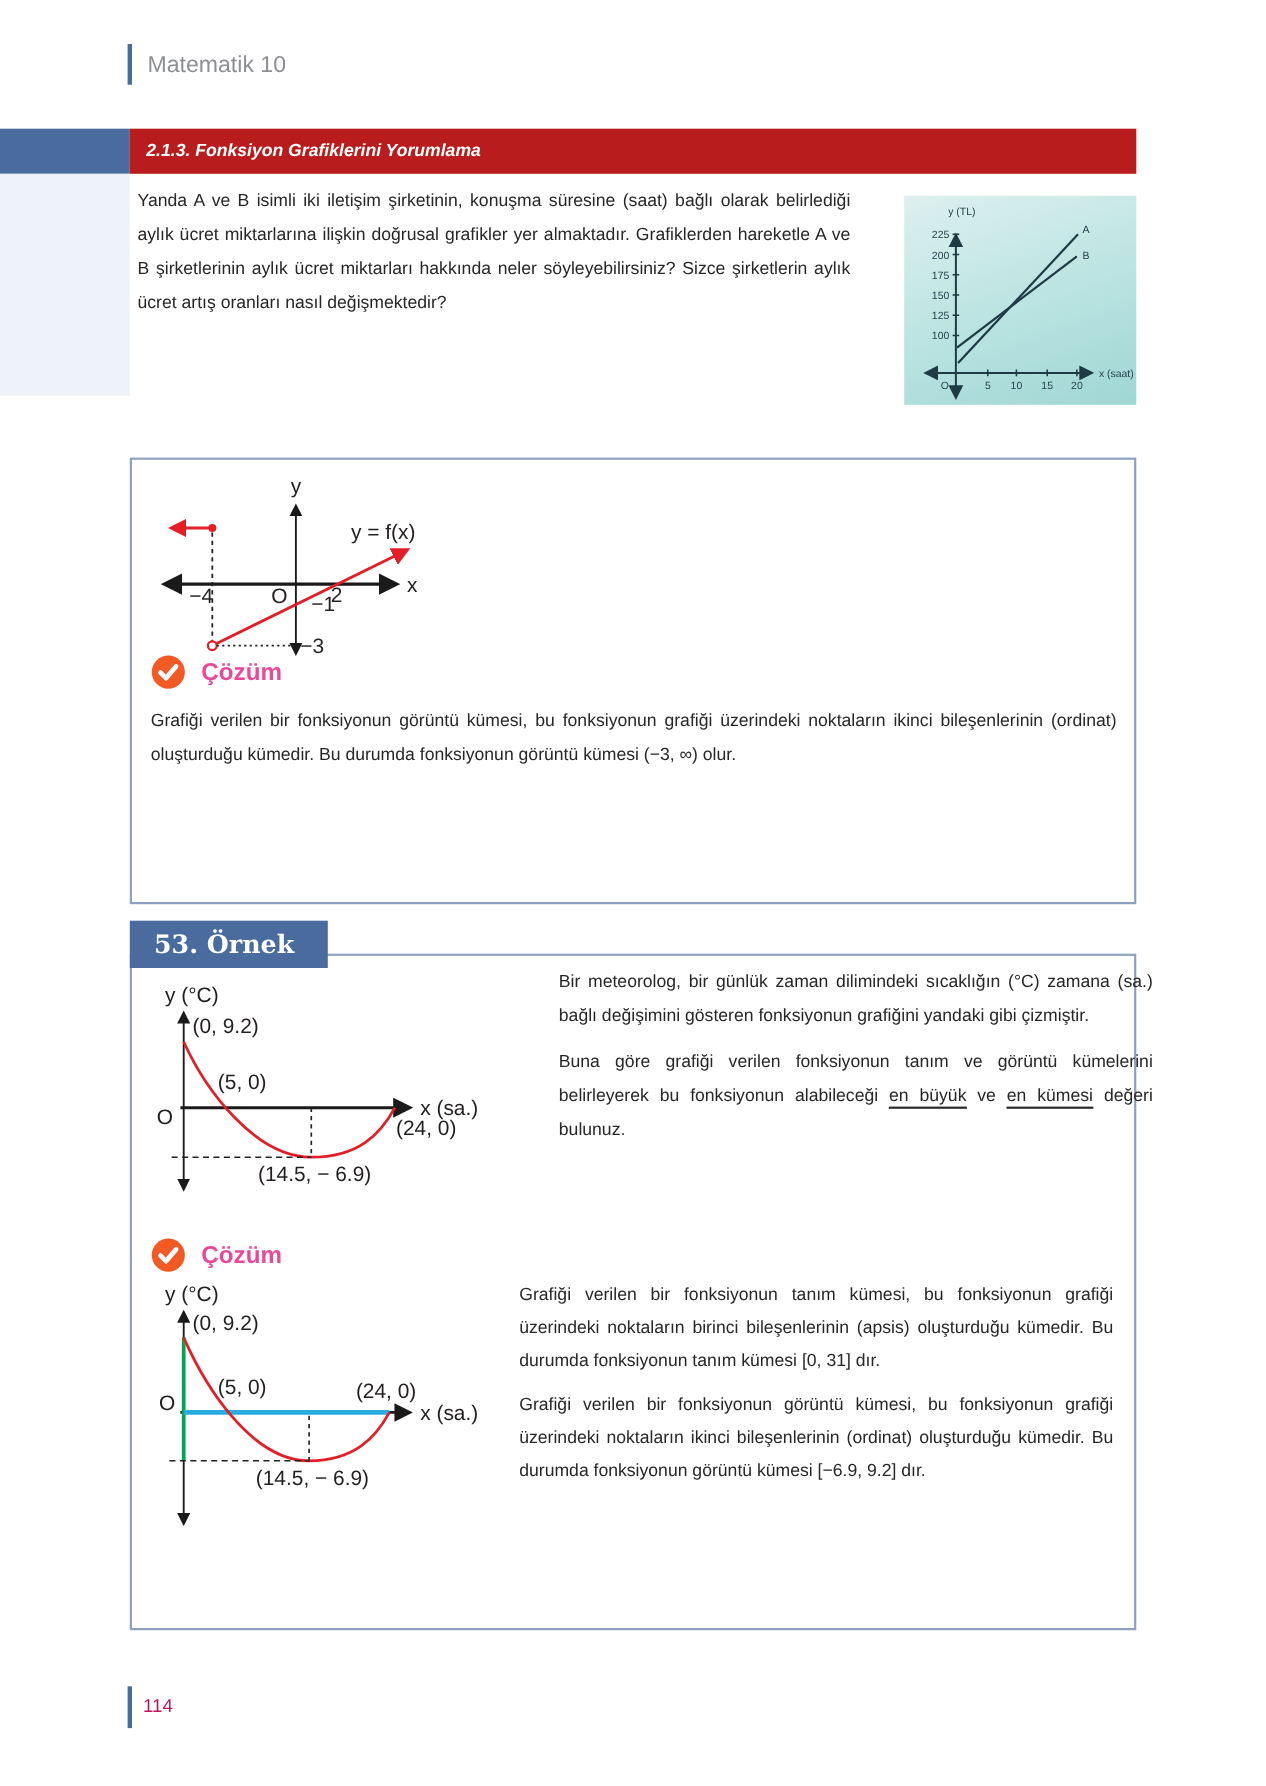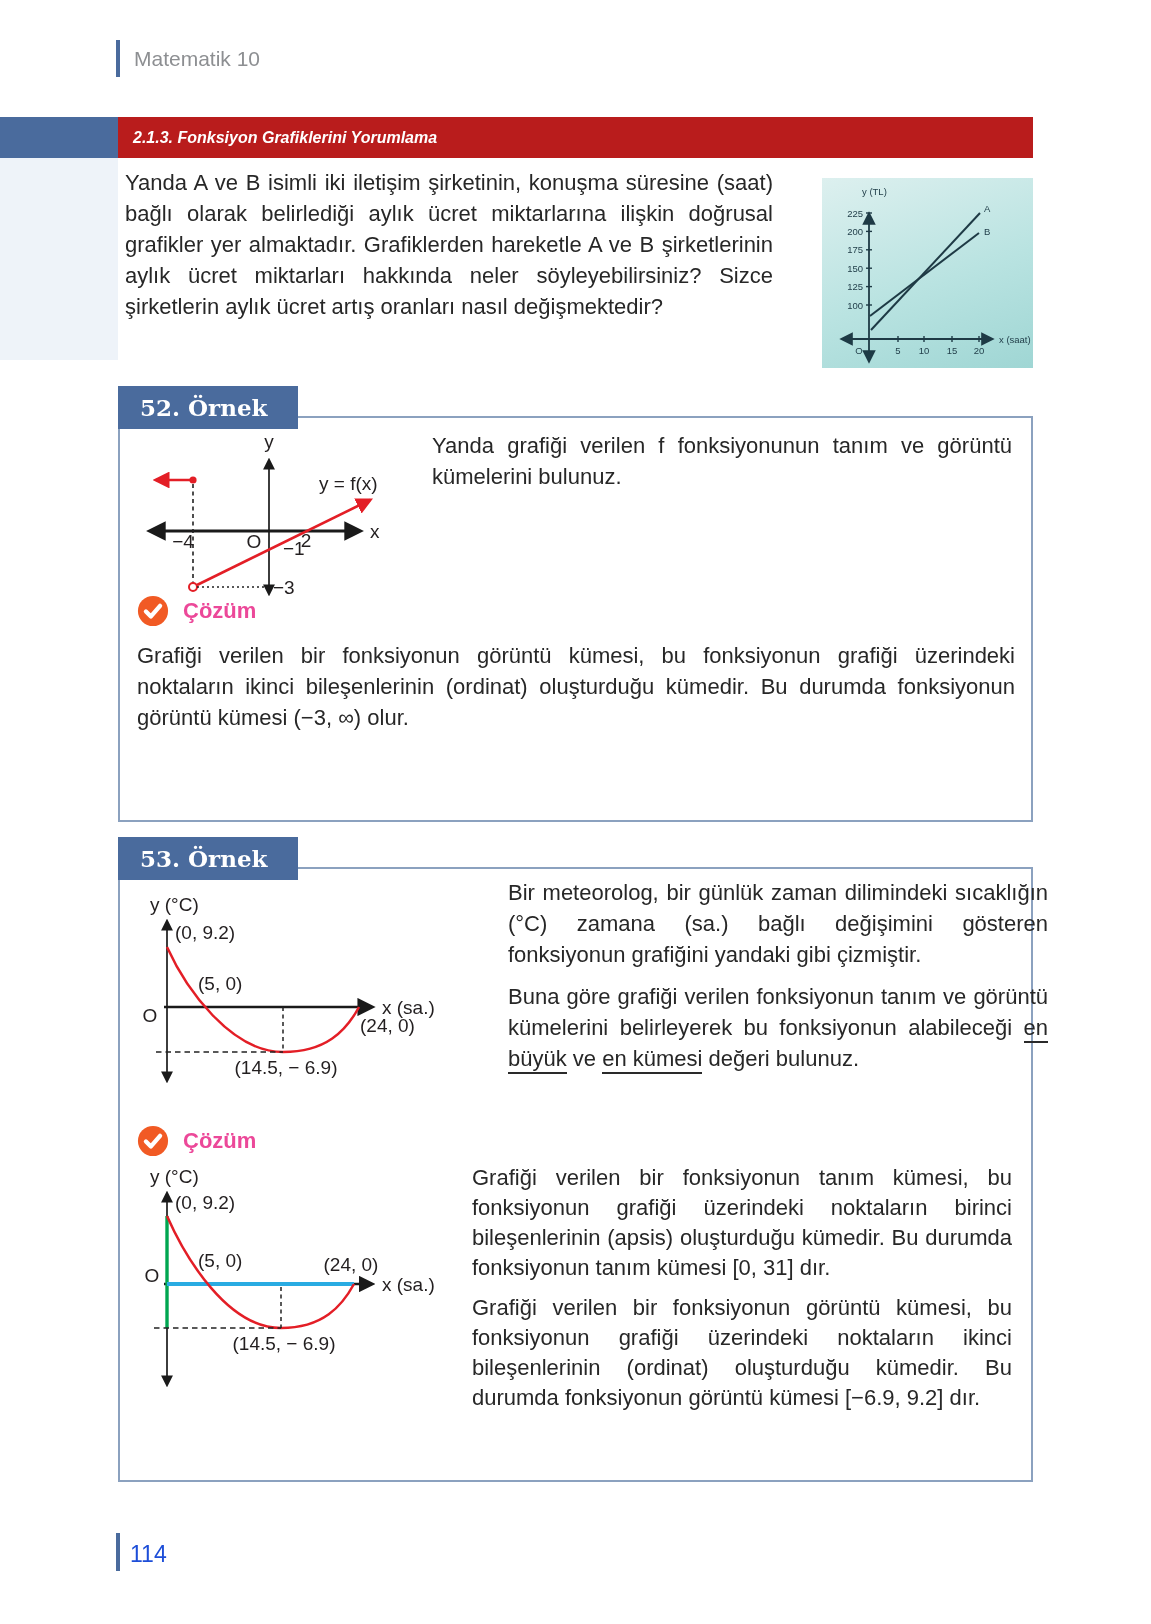--- a/index.html
+++ b/index.html
@@ -3,30 +3,30 @@
 <meta charset="utf-8">
 <style>
   html,body{margin:0;padding:0;background:#ffffff;}
   .page{position:relative;width:1151px;height:1624px;background:#ffffff;overflow:hidden;
         font-family:"Liberation Sans",sans-serif;color:#262626;padding-left:36px;}
   .abs{position:absolute;}
 
   
   .rule-bar{background:#4a6b9d;width:4px;}
   .book-header{font-size:21px;color:#8d8f92;}
-  .page-number{font-size:23px;color:#1d4ed8;}
+  .page-number{font-size:17px;color:#be185d;}
 
   
   .band-blue{left:0;top:117px;width:118px;height:41px;background:#4a6b9d;}
   .band-orange{left:118px;top:117px;width:915px;height:41px;background:#b91c1c;
                color:#fff;font-weight:bold;font-size:16px;line-height:41px;
                padding-left:15px;box-sizing:border-box;font-style:italic;}
   .left-panel{left:0;top:158px;width:118px;height:202px;background:#eef3f9;}
 
-  .body-text{font-size:22px;line-height:31px;text-align:justify;color:#272727;}
+  .body-text{font-size:16px;line-height:31px;text-align:justify;color:#272727;}
   .intro{left:125px;top:167px;width:648px;}
 
   
   .tariff-box{left:822px;top:178px;width:211px;height:190px;
               background:linear-gradient(160deg,#ddf0ef 0%,#b9e3e1 55%,#9fd6d4 100%);}
 
   
   .example{border:2px solid #8ba1bf;background:#fff;box-sizing:border-box;}
   .ex52{left:118px;top:416px;width:915px;height:406px;}
   .ex53{left:118px;top:867px;width:915px;height:615px;}
@@ -96,21 +96,20 @@
       <text class="ttxt" x="177" y="165">x (saat)</text>
 
       <line x1="49" y1="152" x2="158" y2="35" stroke="#1e3a45" stroke-width="2"></line>
       <line x1="48" y1="138" x2="157" y2="55" stroke="#1e3a45" stroke-width="2"></line>
       <text class="ttxt" x="162" y="34">A</text>
       <text class="ttxt" x="162" y="57">B</text>
     </svg>
   </div>
 
   <div class="abs example ex52">
-    <div class="ex-title">52. Örnek</div>
 
     <svg class="abs" style="left:10px;top:8px;" width="300" height="180" viewBox="0 0 300 180">
       <defs>
         <marker id="mAx52" viewBox="0 0 10 10" refX="8" refY="5" markerWidth="7" markerHeight="7" orient="auto-start-reverse">
           <path d="M0,0 L10,5 L0,10 z" fill="#1a1a1a"></path>
         </marker>
         <marker id="mRed52" viewBox="0 0 10 10" refX="8" refY="5" markerWidth="6.5" markerHeight="6.5" orient="auto-start-reverse">
           <path d="M0,0 L10,5 L0,10 z" fill="#e31e26"></path>
         </marker>
       </defs>
@@ -132,21 +131,20 @@
       <line x1="67" y1="161" x2="137" y2="161" stroke="#222" stroke-width="1.6" stroke-dasharray="2 3"></line>
 
       <text class="gtxt" x="189" y="64">y = f(x)</text>
       <text class="gtxt" x="53" y="122" text-anchor="middle">−4</text>
       <text class="gtxt" x="124" y="122" text-anchor="middle">O</text>
       <text class="gtxt" x="176" y="121" text-anchor="middle">2</text>
       <text class="gtxt" x="153" y="129">−1</text>
       <text class="gtxt" x="143" y="168">−3</text>
     </svg>
 
-    <p class="abs body-text" style="left:312px;top:12px;width:580px;margin:0;">Yanda grafiği verilen f fonksiyonunun tanım ve görüntü kümelerini bulunuz.</p>
 
     <div class="abs solution-head" style="left:17px;top:177px;">
       <svg class="check-icon" viewBox="0 0 34 34">
         <circle cx="17" cy="17" r="16" fill="#f15a24"></circle>
         <path d="M9.5 17.5 L14.8 22.8 L24.5 11.5" stroke="#ffffff" stroke-width="4.6" fill="none" stroke-linecap="round" stroke-linejoin="round"></path>
       </svg>
       <span class="label">Çözüm</span>
     </div>
 
     <div class="abs body-text" style="left:17px;top:222px;width:878px;">

